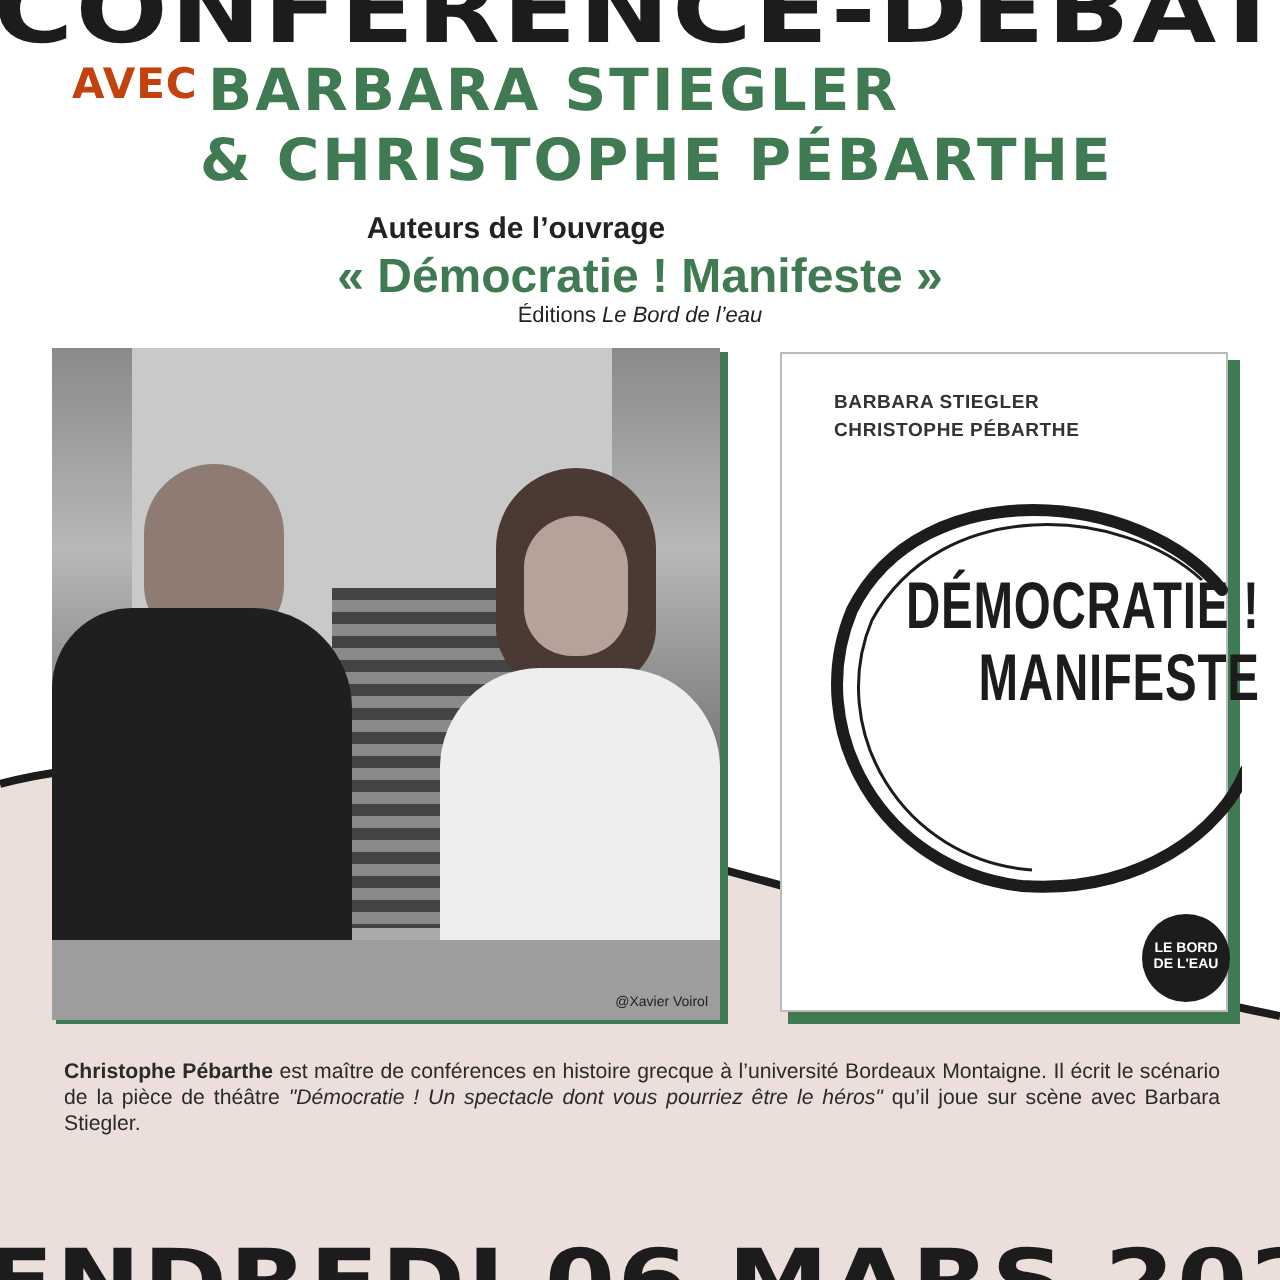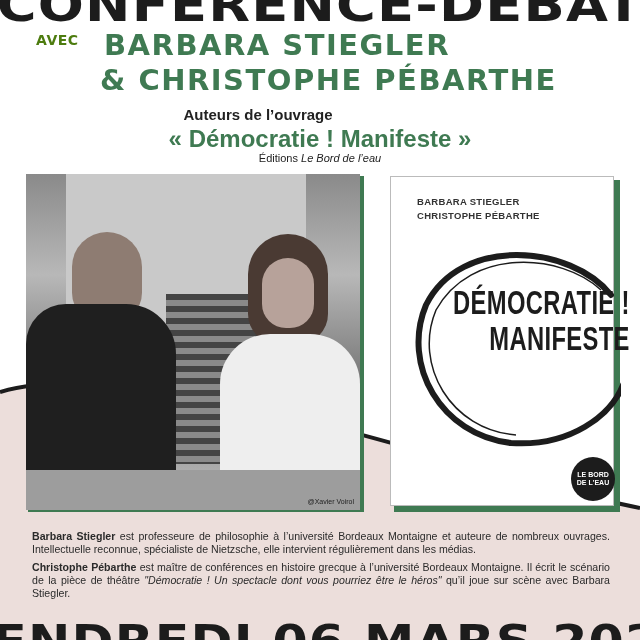--- a/index.html
+++ b/index.html
@@ -1,20 +1,20 @@
 <!DOCTYPE html>
 <html><head>
 <meta charset="utf-8">
 <style>
   html, body { margin:0; padding:0; }
   body { width:640px; height:640px; overflow:hidden; position:relative; background:#ffffff; font-family:"Liberation Sans", sans-serif; }
   .pink-bg { position:absolute; left:0; top:0; width:640px; height:640px; }
   .title-main { position:absolute; left:0; top:-22px; width:640px; text-align:center; font-family:"DejaVu Sans", sans-serif; font-weight:900; font-size:46px; letter-spacing:1px; color:#1c1c1c; white-space:nowrap; transform:scaleX(1.18); transform-origin:center; }
   .with-row { position:absolute; left:36px; top:30px; white-space:nowrap; }
-  .with-label { font-family:"DejaVu Sans", sans-serif; font-weight:900; font-size:14px; color:#4d7c0f; letter-spacing:0.5px; vertical-align:middle; }
+  .with-label { font-family:"DejaVu Sans", sans-serif; font-weight:900; font-size:21px; color:#c2410c; letter-spacing:0.5px; vertical-align:middle; }
   .speaker-line { font-family:"DejaVu Sans", sans-serif; font-weight:900; font-size:29px; color:#3f7a52; letter-spacing:1.5px; line-height:34px; }
   .speaker1 { position:absolute; left:104px; top:28px; white-space:nowrap; }
   .speaker2 { position:absolute; left:100px; top:63px; white-space:nowrap;text-align:right; }
   .authors-of { position:absolute; left:0; width:516px; top:106px; text-align:center; font-weight:bold; font-size:15px; color:#222; }
   .book-quote { position:absolute; left:0; width:640px; top:125px; text-align:center; font-weight:bold; font-size:24px; color:#3f7a52; }
   .editions { position:absolute; left:0; width:640px; top:152px; text-align:center; font-size:11px; color:#222; }
   .editions i { }
 
   .photo-frame { position:absolute; left:28px; top:176px; width:336px; height:336px; background:#3f7a52; }
   .photo { position:absolute; left:26px; top:174px; width:334px; height:336px; background:linear-gradient(180deg,#8a8a8a 0%,#b8b8b8 30%,#7a7a7a 60%,#9c9c9c 80%,#c4c4c4 100%); overflow:hidden; }
@@ -95,17 +95,16 @@
   </div>
   <div class="book-logo">
     <span>LE BORD</span>
     <span>DE L'EAU</span>
   </div>
 </div>
 
 <div class="side-text"></div>
 
 <div class="bio">
-  <p><b>Barbara Stiegler</b><span> est professeure de philosophie à l’université Bordeaux Montaigne et auteure de nombreux ouvrages. Intellectuelle reconnue, spécialiste de Nietzsche, elle intervient régulièrement dans les médias.</span></p>
   <p><b>Christophe Pébarthe</b><span> est maître de conférences en histoire grecque à l’université Bordeaux Montaigne. Il écrit le scénario de la pièce de théâtre </span><i>"Démocratie ! Un spectacle dont vous pourriez être le héros"</i><span> qu’il joue sur scène avec Barbara Stiegler.</span></p>
 </div>
 
 <div class="date-banner">VENDREDI 06 MARS 2026</div>
 
 </body></html>

